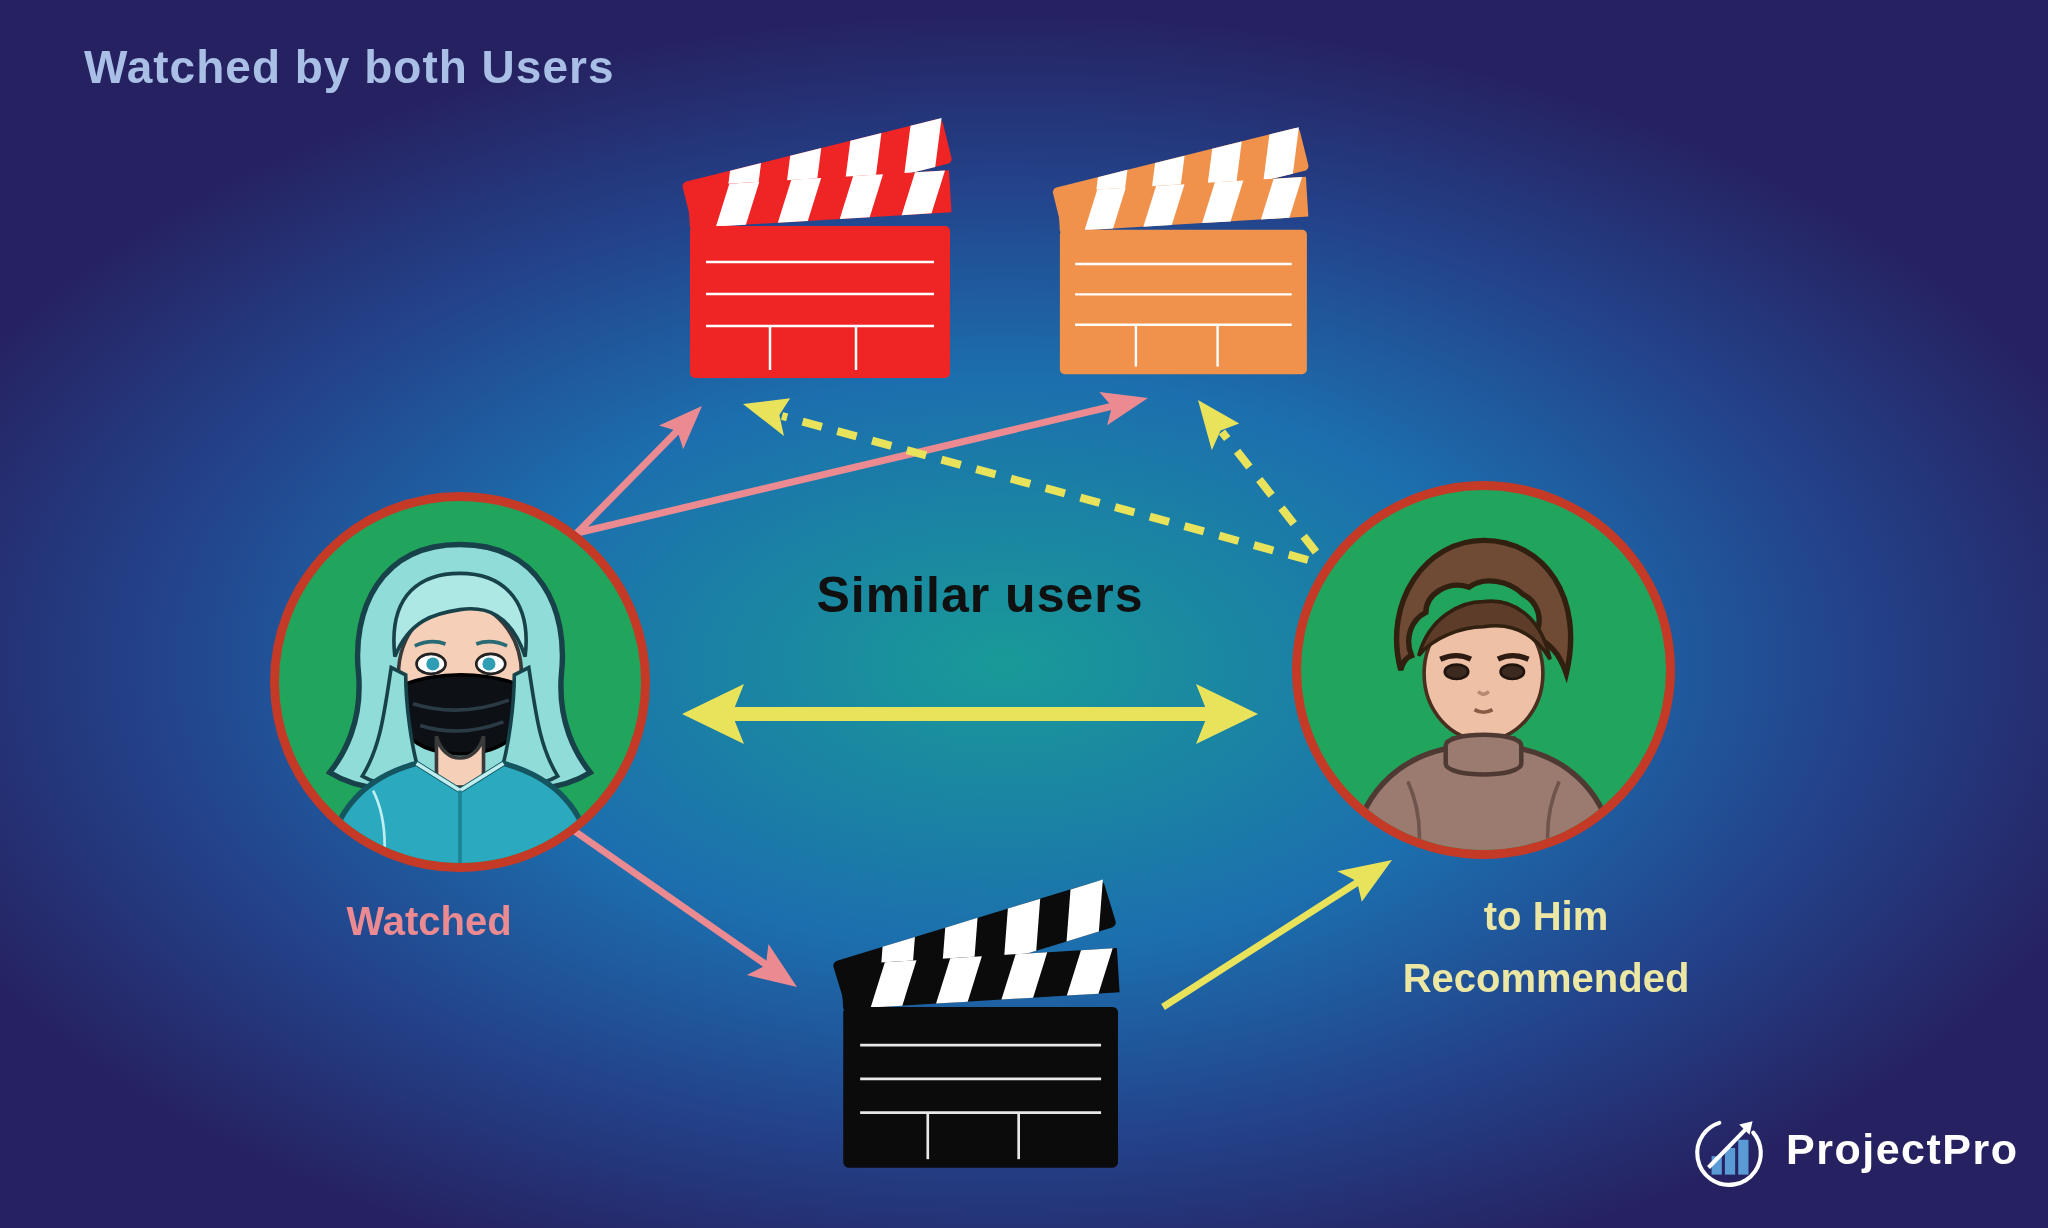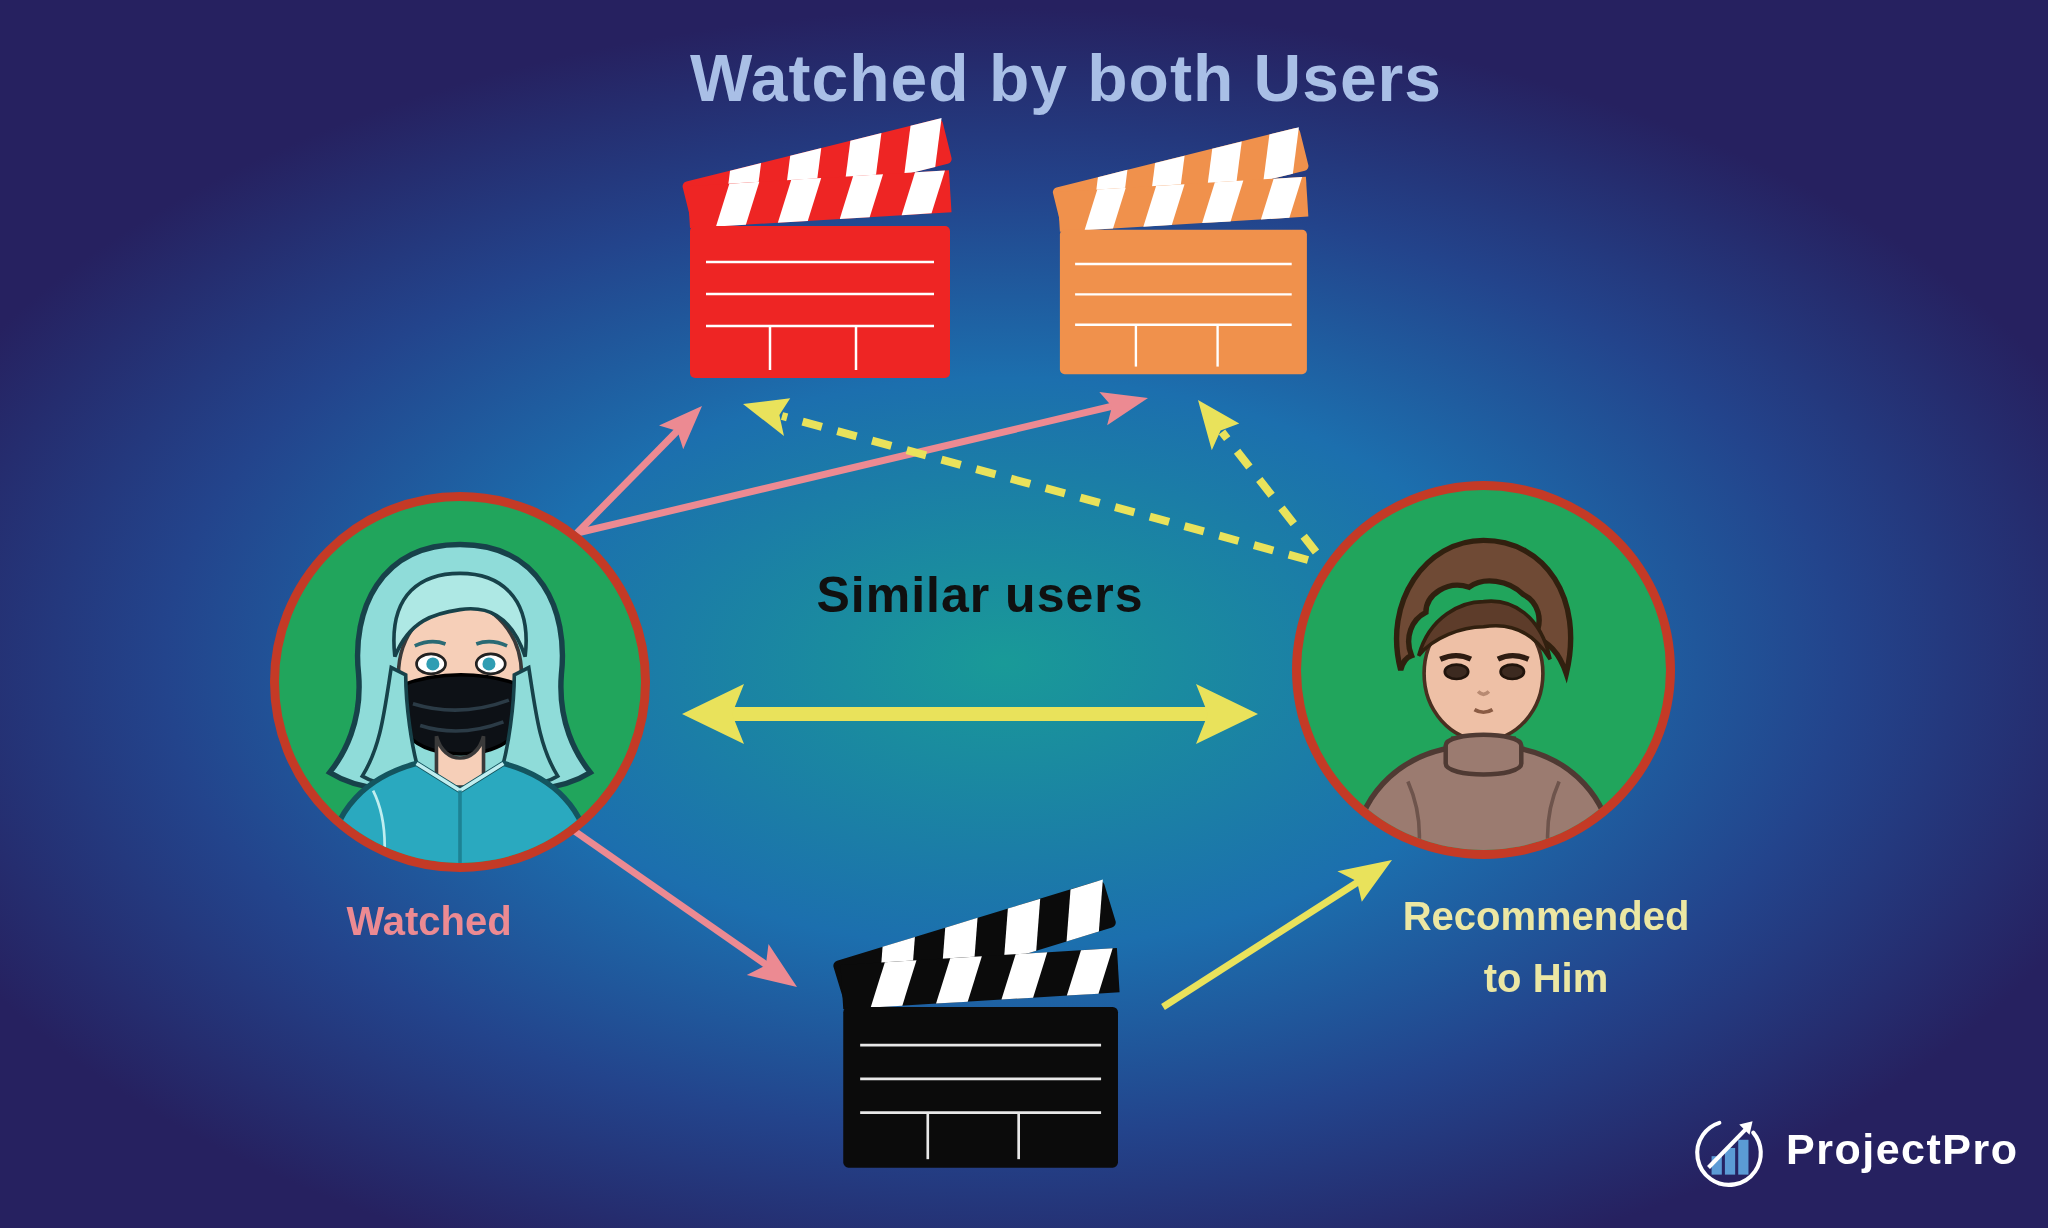--- a/index.html
+++ b/index.html
@@ -10,22 +10,21 @@
     font-family:"Liberation Sans",sans-serif;
     background:
       radial-gradient(ellipse 62% 58% at 49% 54%,
         var(--bg-center,#199a98) 0%,
         var(--bg-mid,#1c6fae) 40%,
         #23448c 66%,
         var(--bg-outer,#262160) 92%);
   }
   .title{
     position:absolute;top:40px;left:84px;right:0;
-    text-align:center;
-    font-size:66px;font-weight:700;letter-spacing:1px;
+    font-size:46px;font-weight:700;letter-spacing:1px;
     color:var(--title-text,#a9bfe6);
   }
   .center-label{
     position:absolute;top:566px;left:580px;width:800px;
     text-align:center;
     font-size:50px;font-weight:700;letter-spacing:1px;
     color:var(--black-text,#101010);
   }
   .side-label{
     position:absolute;text-align:center;
@@ -243,22 +242,22 @@
     </svg>
   </div>
 
   <div class="center-label">Similar users</div>
 
   <div class="side-label label-her">
     <div>Watched</div>
   </div>
 
   <div class="side-label label-him">
+    <div>to Him</div>
     <div>Recommended</div>
-    <div>to Him</div>
   </div>
 
   <div class="logo">
     <svg width="82" height="82" viewBox="0 0 80 80">
       <circle cx="40" cy="44" r="31" fill="none" stroke="#fff" stroke-width="4" stroke-dasharray="158 37" stroke-dashoffset="-8" transform="rotate(-55 40 44)" stroke-linecap="round"></circle>
       <rect x="23" y="47" width="10" height="18" style="fill:var(--logo-blue,#5b9bd5)"></rect>
       <rect x="36" y="39" width="10" height="26" style="fill:var(--logo-blue,#5b9bd5)"></rect>
       <rect x="49" y="31" width="10" height="34" style="fill:var(--logo-blue,#5b9bd5)"></rect>
       <line x1="20" y1="58" x2="60" y2="17" stroke="#fff" stroke-width="4"></line>
       <polygon points="63,13 50,16 60,26" fill="#fff"></polygon>

